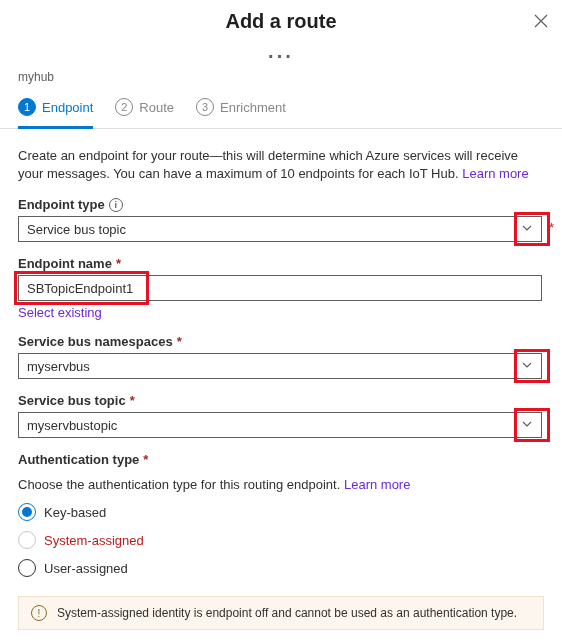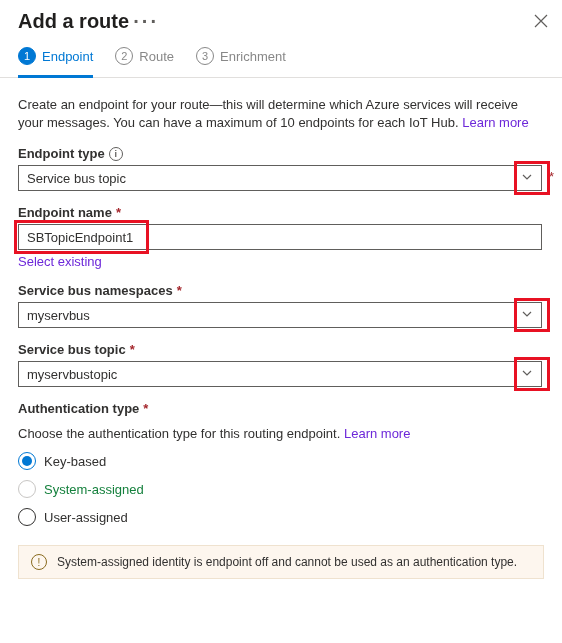--- a/index.html
+++ b/index.html
@@ -16,21 +16,22 @@
   .header {
     padding: 10px 18px 0 18px;
     position: relative;
   }
   .title {
     font-size: 20px;
     font-weight: 600;
     color: #201f1e;
     display: flex;
     align-items: center;
-    gap: 4px;
+    gap: 12px;
+    flex-direction: column;
   }
   .subtitle {
     font-size: 12px;
     color: #605e5c;
     margin-top: 2px;
   }
   .close {
     position: absolute;
     right: 14px;
     top: 14px;
@@ -169,21 +170,21 @@
   }
   .radio.std { border: 1px solid #323130; }
   .radio.sel { border: 1px solid #0078d4; }
   .radio.sel::after {
     content: "";
     width: 10px; height: 10px;
     background: #0078d4;
     border-radius: 50%;
   }
   .radio.dis { border: 1px solid #c8c6c4; cursor: default; }
-  .radio-row.dis { color: #15803d; }
+  .radio-row.dis { color: #b91c1c; }
   .banner {
     margin: 14px 18px 0 18px;
     background: #fdf6ee;
     border: 1px solid #efe2cf;
     padding: 8px 12px;
     font-size: 12px;
     color: #323130;
     display: flex;
     align-items: center;
     gap: 10px;
@@ -202,20 +203,21 @@
   .more-dots { color:#605e5c; letter-spacing:2px;}
 </style>
 </head>
 <body>
 
 <div class="header">
   <div class="title">
     <span>Add a route</span>
     <span class="more-dots">···</span>
   </div>
+  <div class="subtitle">myhub</div>
   <div class="close">
     <svg width="14" height="14" viewBox="0 0 14 14">
         <path d="M1 1 L13 13 M13 1 L1 13" stroke="#605e5c" stroke-width="1.2"></path>
       </svg>
   </div>
 </div>
 
 <div class="tabs">
   <div class="tab active">
     <span class="tab-num">1</span>

